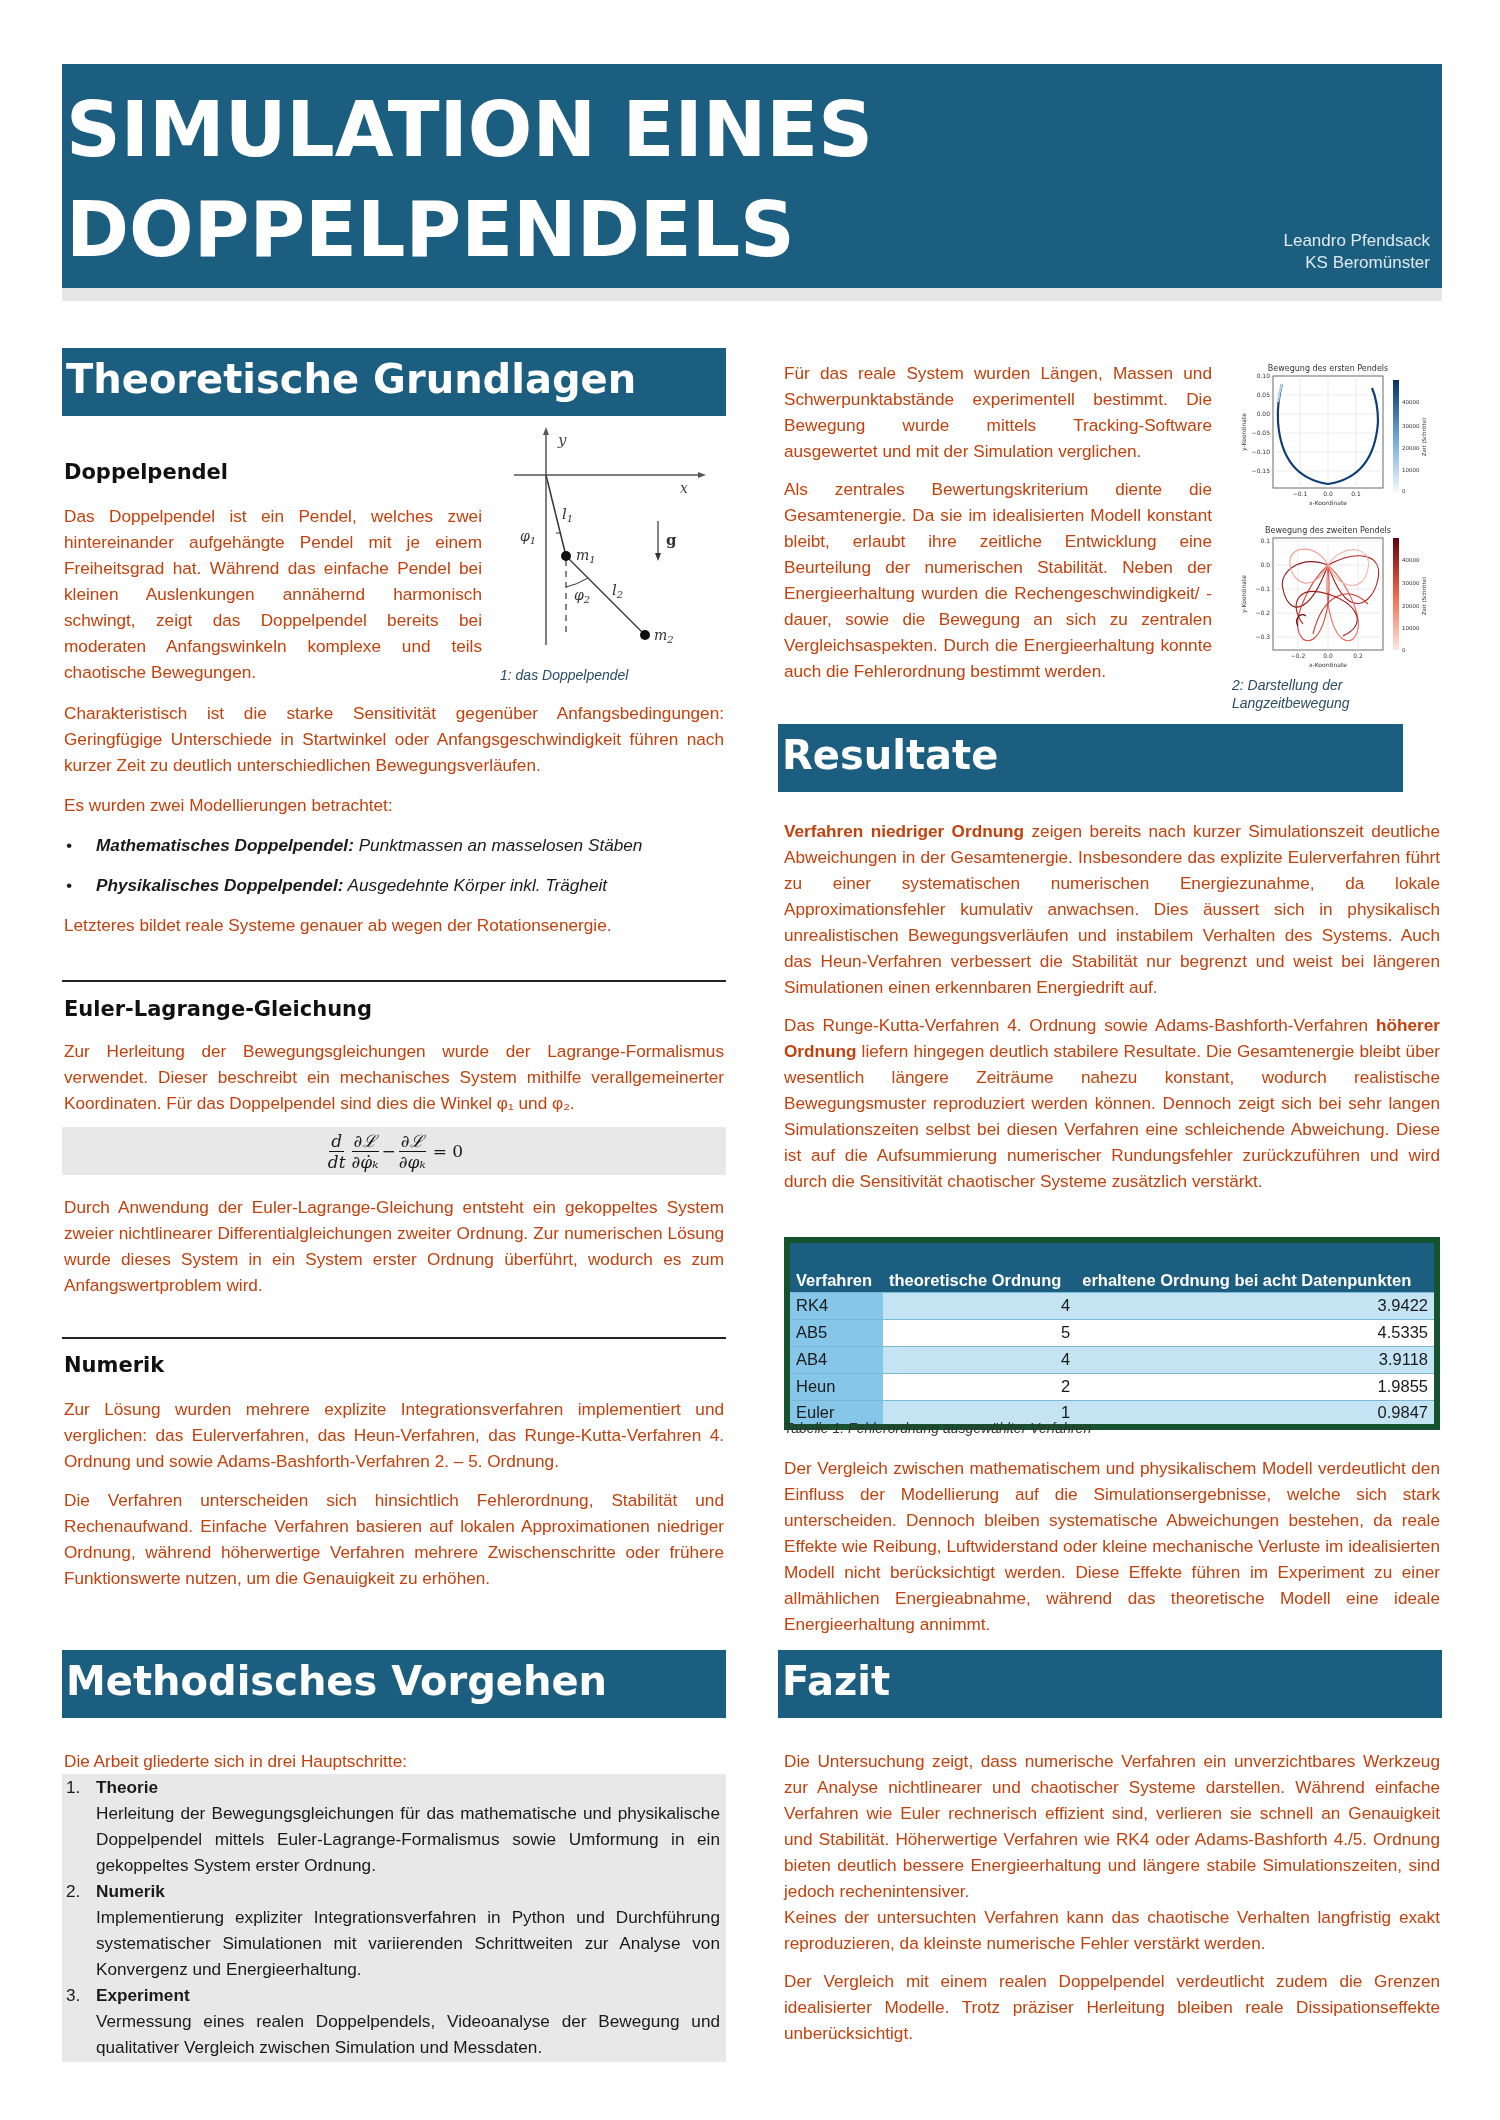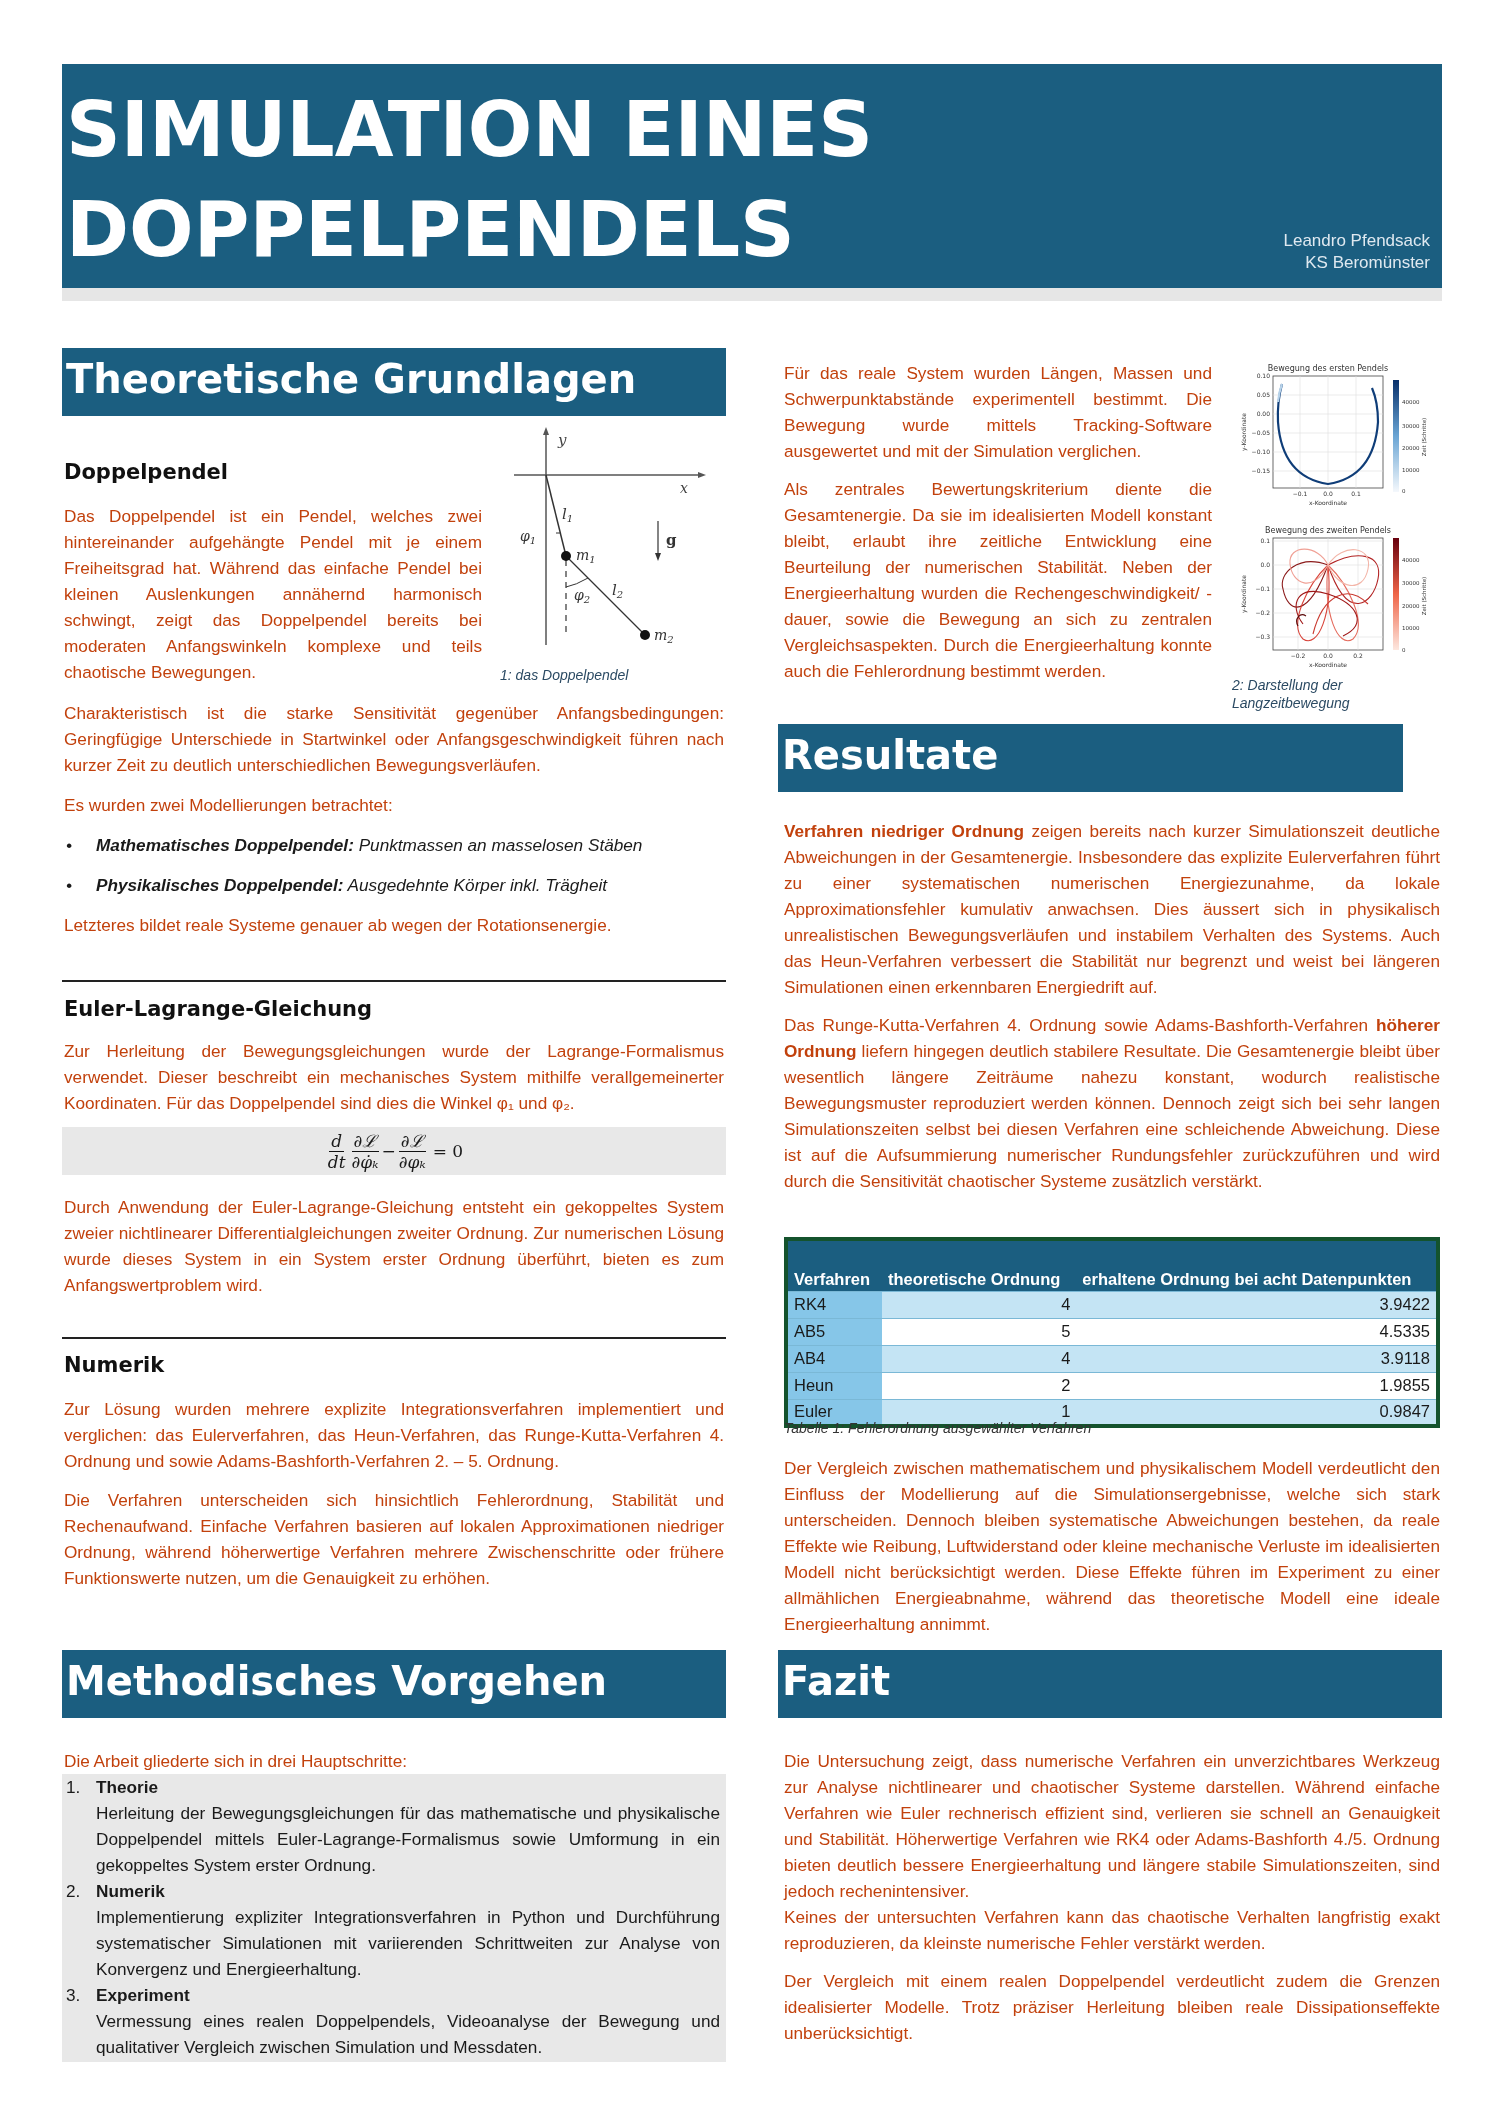--- a/index.html
+++ b/index.html
@@ -34,21 +34,21 @@
   .steps .step .ttl { position: absolute; left: 32px; top: 0; font-weight: bold; }
   .steps .step .desc { position: absolute; left: 32px; top: 26px; width: 624px; text-align: justify; }
 
   table.res { position: absolute; left: 784px; top: 1237px; width: 656px; border-collapse: collapse; font-size: 16.5px; }
   table.res th { background: #1b5e80; color: #fff; font-weight: bold; text-align: left; height: 52px; vertical-align: bottom; padding: 0 6px 2px 6px; white-space: nowrap; }
   table.res td { height: 27px; padding: 0 6px; border-top: 1px solid #7ab8d6; }
   table.res td.c0 { background: #86c6e8; width: 96px; }
   table.res td.c1, table.res td.c2 { text-align: right; }
   table.res tr.odd td.c1, table.res tr.odd td.c2 { background: #c4e4f4; }
   table.res tr.even td.c1, table.res tr.even td.c2 { background: #ffffff; }
-  table.res { border: 4px solid #14532d; }
+  table.res { border: 6px solid #14532d; }
 
   .pendulum { position: absolute; left: 500px; top: 425px; width: 240px; height: 230px; }
   .plot { position: absolute; background: #fff; }
 </style>
 </head>
 <body>
 
 <div class="title-banner">
   <div class="title">
     <div>SIMULATION EINES</div>
@@ -114,21 +114,21 @@
       <span class="den">∂φ̇ₖ</span>
     </span>
   <span>−</span>
   <span class="frac">
       <span class="num">∂ℒ</span>
       <span class="den">∂φₖ</span>
     </span>
   <span style="margin-left:4px;">= 0</span>
 </div>
 
-<div class="p" style="left:64px; top:1194px; width:660px;">Durch Anwendung der Euler-Lagrange-Gleichung entsteht ein gekoppeltes System zweier nichtlinearer Differentialgleichungen zweiter Ordnung. Zur numerischen Lösung wurde dieses System in ein System erster Ordnung überführt, bieten es zum Anfangswertproblem wird.</div>
+<div class="p" style="left:64px; top:1194px; width:660px;">Durch Anwendung der Euler-Lagrange-Gleichung entsteht ein gekoppeltes System zweier nichtlinearer Differentialgleichungen zweiter Ordnung. Zur numerischen Lösung wurde dieses System in ein System erster Ordnung überführt, wodurch es zum Anfangswertproblem wird.</div>
 
 <div class="rule" style="left:62px; top:1337px; width:664px;"></div>
 <div class="sub" style="left:64px; top:1353px;">Numerik</div>
 <div class="p" style="left:64px; top:1396px; width:660px;">Zur Lösung wurden mehrere explizite Integrationsverfahren implementiert und verglichen: das Eulerverfahren, das Heun-Verfahren, das Runge-Kutta-Verfahren 4. Ordnung und sowie Adams-Bashforth-Verfahren 2. – 5. Ordnung.</div>
 <div class="p" style="left:64px; top:1487px; width:660px;">Die Verfahren unterscheiden sich hinsichtlich Fehlerordnung, Stabilität und Rechenaufwand. Einfache Verfahren basieren auf lokalen Approximationen niedriger Ordnung, während höherwertige Verfahren mehrere Zwischenschritte oder frühere Funktionswerte nutzen, um die Genauigkeit zu erhöhen.</div>
 
 <div class="section-head" style="left:62px; top:1650px; width:664px;">Methodisches Vorgehen</div>
 <div class="p" style="left:64px; top:1748px; width:660px;">Die Arbeit gliederte sich in drei Hauptschritte:</div>
 <div class="steps">
   <div class="step" style="top:0px;">

